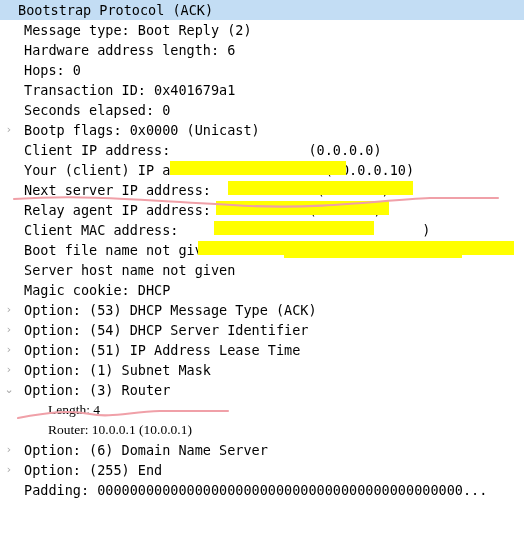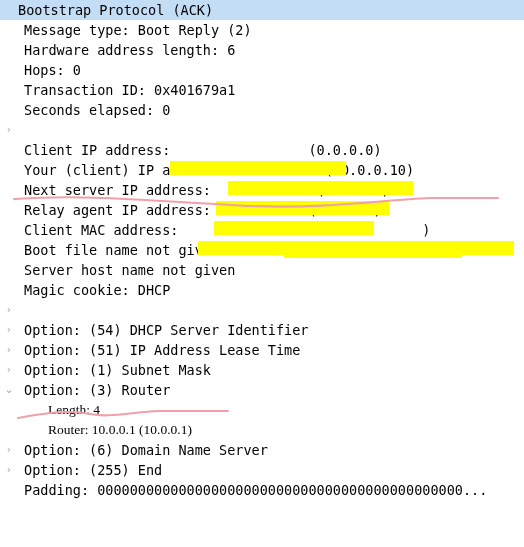--- a/index.html
+++ b/index.html
@@ -74,30 +74,30 @@
 
 <div id="pane">
 
   <div id="rows">
       <div class="row selected"><span class="chev empty"></span><span class="txt ind0">Bootstrap Protocol (ACK)</span></div>
       <div class="row"><span class="chev empty"></span><span class="txt ind1">Message type: Boot Reply (2)</span></div>
       <div class="row"><span class="chev empty"></span><span class="txt ind1">Hardware address length: 6</span></div>
       <div class="row"><span class="chev empty"></span><span class="txt ind1">Hops: 0</span></div>
       <div class="row"><span class="chev empty"></span><span class="txt ind1">Transaction ID: 0x401679a1</span></div>
       <div class="row"><span class="chev empty"></span><span class="txt ind1">Seconds elapsed: 0</span></div>
-      <div class="row"><span class="chev">›</span></div>
+      <div class="row"><span class="chev">›</span><span class="txt ind1">Bootp flags: 0x0000 (Unicast)</span></div>
       <div class="row"><span class="chev empty"></span><span class="txt ind1">Client IP address:                 (0.0.0.0)</span></div>
       <div class="row"><span class="chev empty"></span><span class="txt ind1">Your (client) IP address:            (10.0.0.10)</span></div>
       <div class="row"><span class="chev empty"></span><span class="txt ind1">Next server IP address:             (0.0.0.0)</span></div>
       <div class="row"><span class="chev empty"></span><span class="txt ind1">Relay agent IP address:            (0.0.0.0)</span></div>
       <div class="row"><span class="chev empty"></span><span class="txt ind1">Client MAC address:                              )</span></div>
       <div class="row"><span class="chev empty"></span><span class="txt ind1">Boot file name not given</span></div>
       <div class="row"><span class="chev empty"></span><span class="txt ind1">Server host name not given</span></div>
       <div class="row"><span class="chev empty"></span><span class="txt ind1">Magic cookie: DHCP</span></div>
-      <div class="row"><span class="chev">›</span></div>
+      <div class="row"><span class="chev">›</span><span class="txt ind1">Option: (53) DHCP Message Type (ACK)</span></div>
       <div class="row"><span class="chev">›</span><span class="txt ind1">Option: (54) DHCP Server Identifier</span></div>
       <div class="row"><span class="chev">›</span><span class="txt ind1">Option: (51) IP Address Lease Time</span></div>
       <div class="row"><span class="chev">›</span><span class="txt ind1">Option: (1) Subnet Mask</span></div>
       <div class="row"><span class="chev">⌄</span><span class="txt ind1">Option: (3) Router</span></div>
       <div class="row"><span class="chev empty"></span><span class="txt ind2">Length: 4</span></div>
       <div class="row"><span class="chev empty"></span><span class="txt ind2">Router: 10.0.0.1 (10.0.0.1)</span></div>
       <div class="row"><span class="chev">›</span><span class="txt ind1">Option: (6) Domain Name Server</span></div>
       <div class="row"><span class="chev">›</span><span class="txt ind1">Option: (255) End</span></div>
       <div class="row"><span class="chev empty"></span><span class="txt ind1">Padding: 000000000000000000000000000000000000000000000...</span></div>
     </div>

